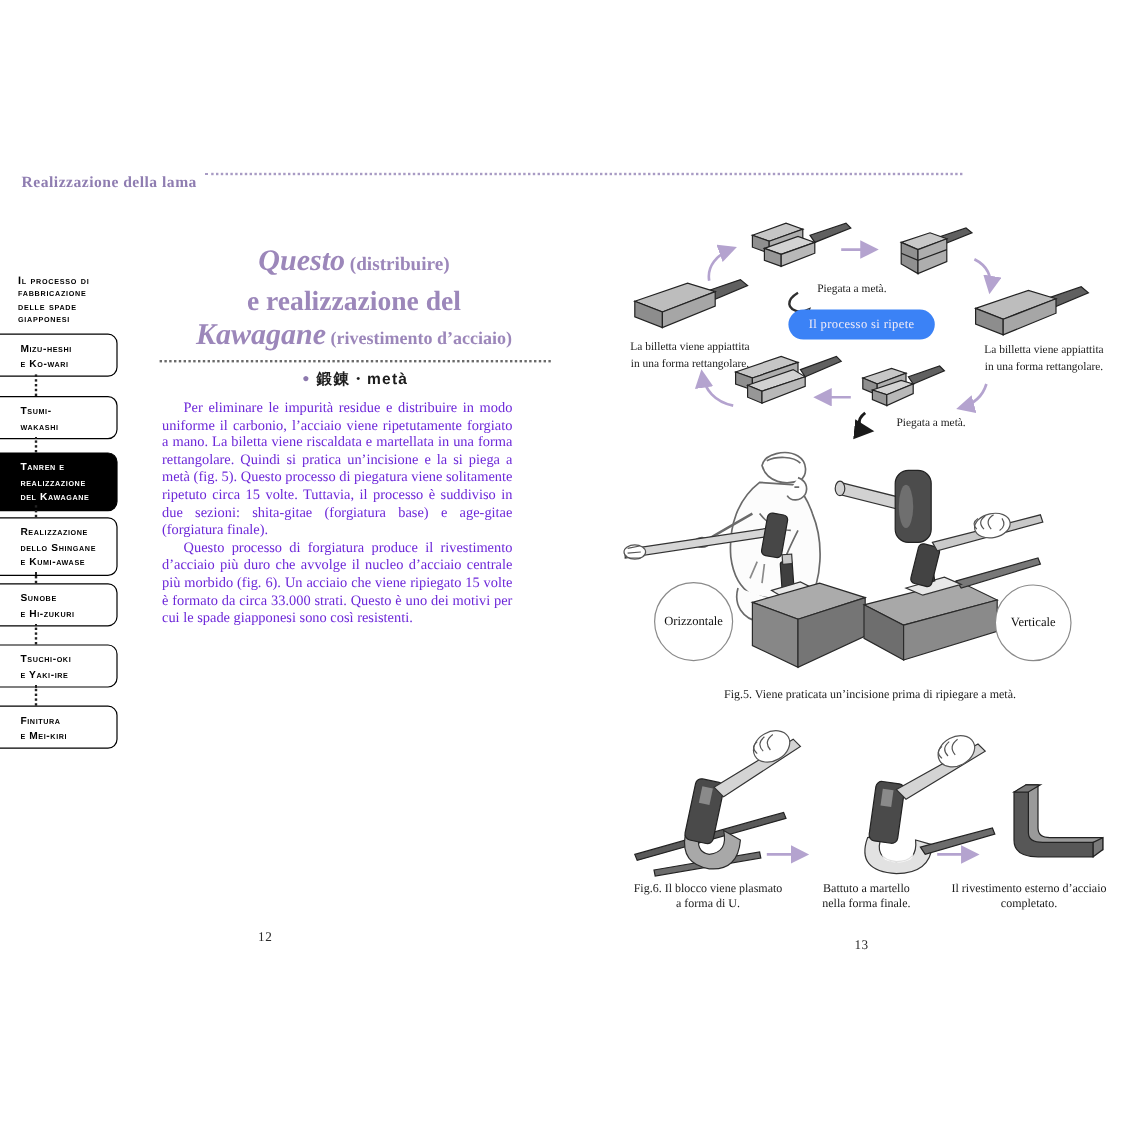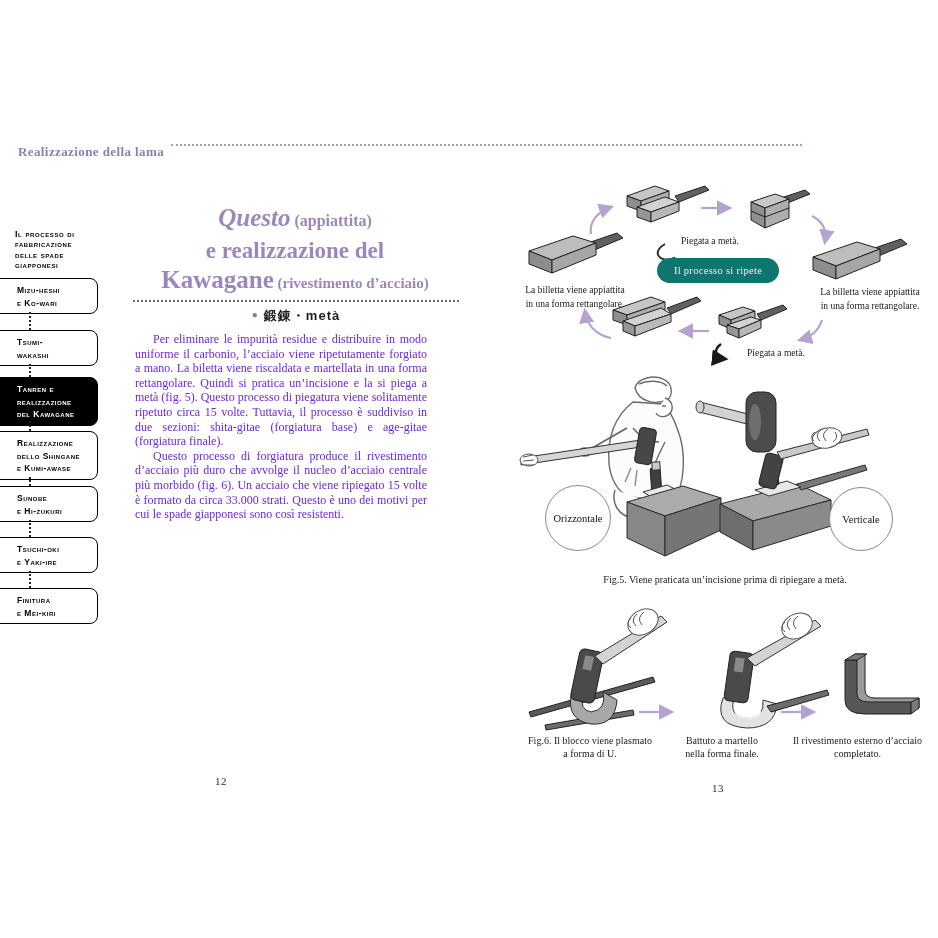--- a/index.html
+++ b/index.html
@@ -22,35 +22,35 @@
   .sb-box.active{background:#000;color:#fff;}
   .sb-conn{position:absolute;left:29px;width:0;border-left:2px dotted #222;}
 
   
   .art-title{position:absolute;left:133px;top:203px;width:324px;text-align:center;color:#9c87ba;}
   .art-title .t1{font-size:25px;line-height:30px;font-weight:bold;}
   .art-title .t1 .it{font-style:italic;}
   .art-title .t1 .paren{font-size:16px;}
   .art-title .t2{font-size:23px;line-height:29px;font-weight:bold;}
   .art-title .t3{font-size:25px;line-height:30px;font-weight:bold;}
-  .art-title .t3 .it{}
+  .art-title .t3 .it{font-style:italic;}
   .art-title .t3 .paren{font-size:15px;}
   .art-sep{position:absolute;left:133px;top:300px;width:326px;border-top:2px dotted #6a6a6a;height:0;}
   .kanji-line{position:absolute;left:133px;top:307px;width:326px;text-align:center;
     font-family:"Liberation Sans",sans-serif;font-size:13px;font-weight:bold;color:#1d1d1d;letter-spacing:1px;}
   .kanji-line .bullet{color:#8d79ae;font-size:10px;vertical-align:2px;margin-right:5px;}
   .art-body{position:absolute;left:135px;top:332px;width:292px;}
   .art-body p{margin:0;font-size:12px;line-height:14.6px;text-align:justify;text-indent:1.5em;color:#6d28d9;}
 
   
   .figwrap{position:absolute;}
   .fig-label{position:absolute;font-size:9.5px;line-height:14px;color:#1a1a1a;}
   .fig-label.ctr{text-align:center;white-space:pre-line;line-height:13.5px;}
   .pill{position:absolute;left:142px;top:84px;width:122px;height:25px;border-radius:13px;
-    background:#0f766e;display:flex;align-items:center;justify-content:center;
+    background:#3b82f6;display:flex;align-items:center;justify-content:center;
     font-size:10.5px;color:#f1ecf8;letter-spacing:.3px;}
   .lens{position:absolute;border:1.3px solid #8a8a8a;border-radius:50%;background:#fff;
     display:flex;align-items:center;justify-content:center;font-size:10.5px;color:#111;}
   .caption{position:absolute;text-align:center;font-size:10px;line-height:13px;color:#1a1a1a;white-space:pre-line;}
 
   .pageno{position:absolute;font-size:11px;color:#2a2a2a;letter-spacing:.5px;}
   svg{display:block;}
 </style>
 </head>
 <body>
@@ -84,21 +84,21 @@
   <div class="sb-box" style="top:486px">Sunobe
 e Hi-zukuri</div>
   <div class="sb-conn" style="top:520px;height:17px"></div>
   <div class="sb-box" style="top:537px">Tsuchi-oki
 e Yaki-ire</div>
   <div class="sb-conn" style="top:571px;height:17px"></div>
   <div class="sb-box" style="top:588px">Finitura
 e Mei-kiri</div>
 
   <div class="art-title">
-    <div class="t1"><span class="it">Questo</span><span class="paren"> (appiattita)</span></div>
+    <div class="t1"><span class="it">Questo</span><span class="paren"> (distribuire)</span></div>
     <div class="t2">e realizzazione del</div>
     <div class="t3"><span class="it">Kawagane</span><span class="paren"> (rivestimento d’acciaio)</span></div>
   </div>
   <div class="art-sep"></div>
   <div class="kanji-line">
     <span class="bullet">●</span><span>鍛錬・metà</span>
   </div>
 
   <div class="art-body">
     <p>Per eliminare le impurità residue e distribuire in modo uniforme il carbonio, l’acciaio viene ripetutamente forgiato a mano. La biletta viene riscaldata e martellata in una forma rettangolare. Quindi si pratica un’incisione e la si piega a metà (fig. 5). Questo processo di piegatura viene solitamente ripetuto circa 15 volte. Tuttavia, il processo è suddiviso in due sezioni: shita-gitae (forgiatura base) e age-gitae (forgiatura finale).</p>

